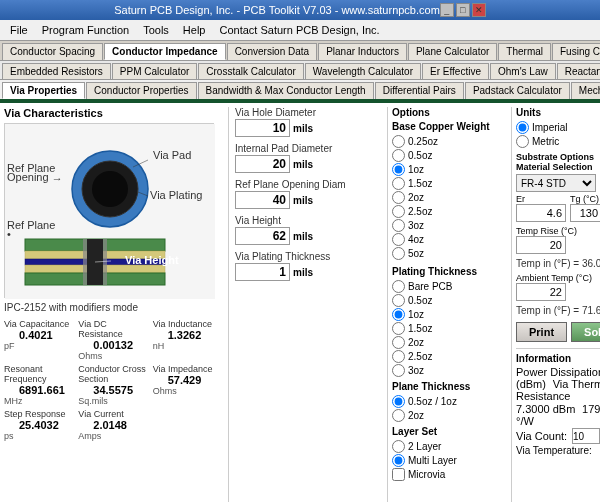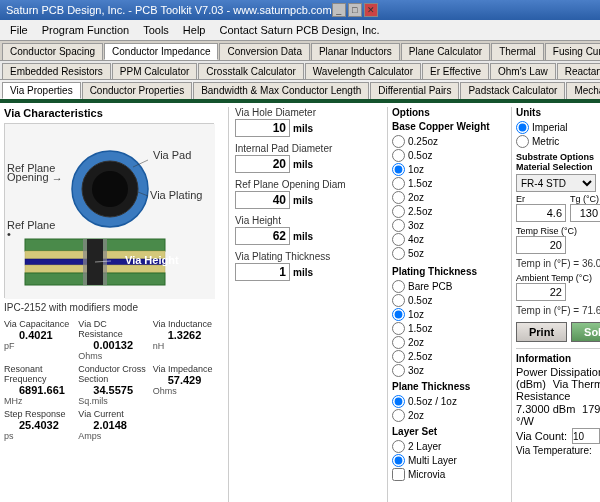--- a/index.html
+++ b/index.html
@@ -4,21 +4,21 @@
   <style>
     * { box-sizing: border-box; margin: 0; padding: 0; font-family: Arial, sans-serif; font-size: 11px; }
     body { background: #d4d0c8; width: 600px; height: 502px; overflow: hidden; }
     
     .title-bar {
       background: linear-gradient(to bottom, #4a7ec7, #2a5ea7);
       color: white;
       padding: 3px 6px;
       display: flex;
       align-items: center;
-      justify-content: flex-start;
+      justify-content: center;
       font-size: 11px;
     }
     .title-bar-buttons { display: flex; gap: 2px; }
     .title-btn {
       width: 14px; height: 14px;
       border: 1px solid #888;
       font-size: 9px;
       cursor: pointer;
       display: flex; align-items: center; justify-content: center;
       background: #c0c0c0; color: #333;
@@ -51,21 +51,21 @@
       border-bottom: none;
       background: #e8e4dc;
       cursor: pointer;
       margin-right: 1px;
       font-size: 10px;
       white-space: nowrap;
     }
     .tab.active {
       background: white;
       border-bottom: 1px solid white;
-      font-weight: normal;
+      font-weight: bold;
     }
     
     .main-content {
       background: white;
       padding: 4px;
       display: flex;
       gap: 4px;
       height: calc(502px - 80px);
     }
     

